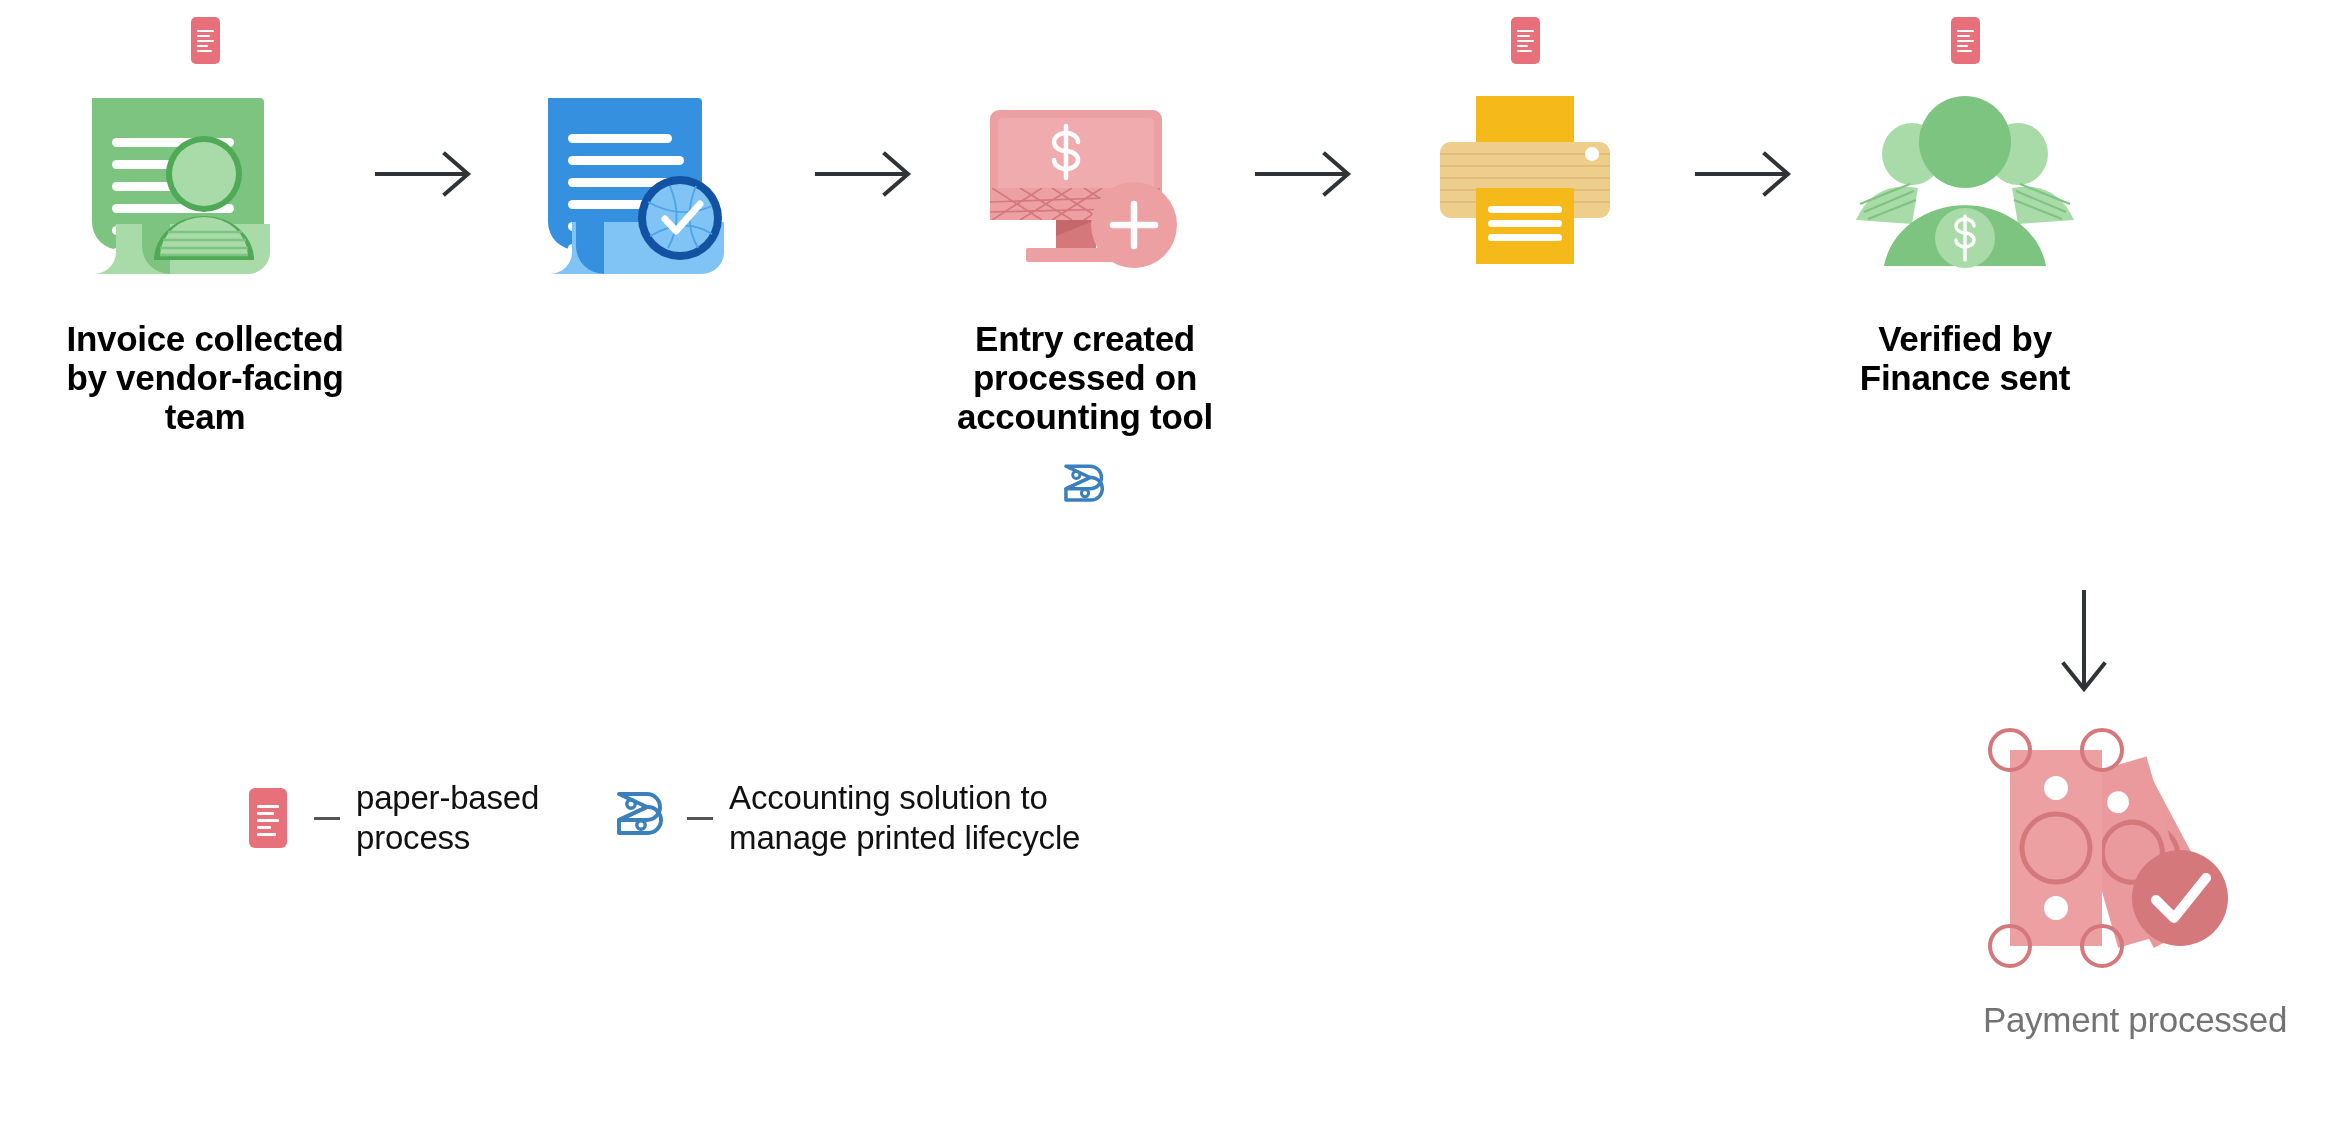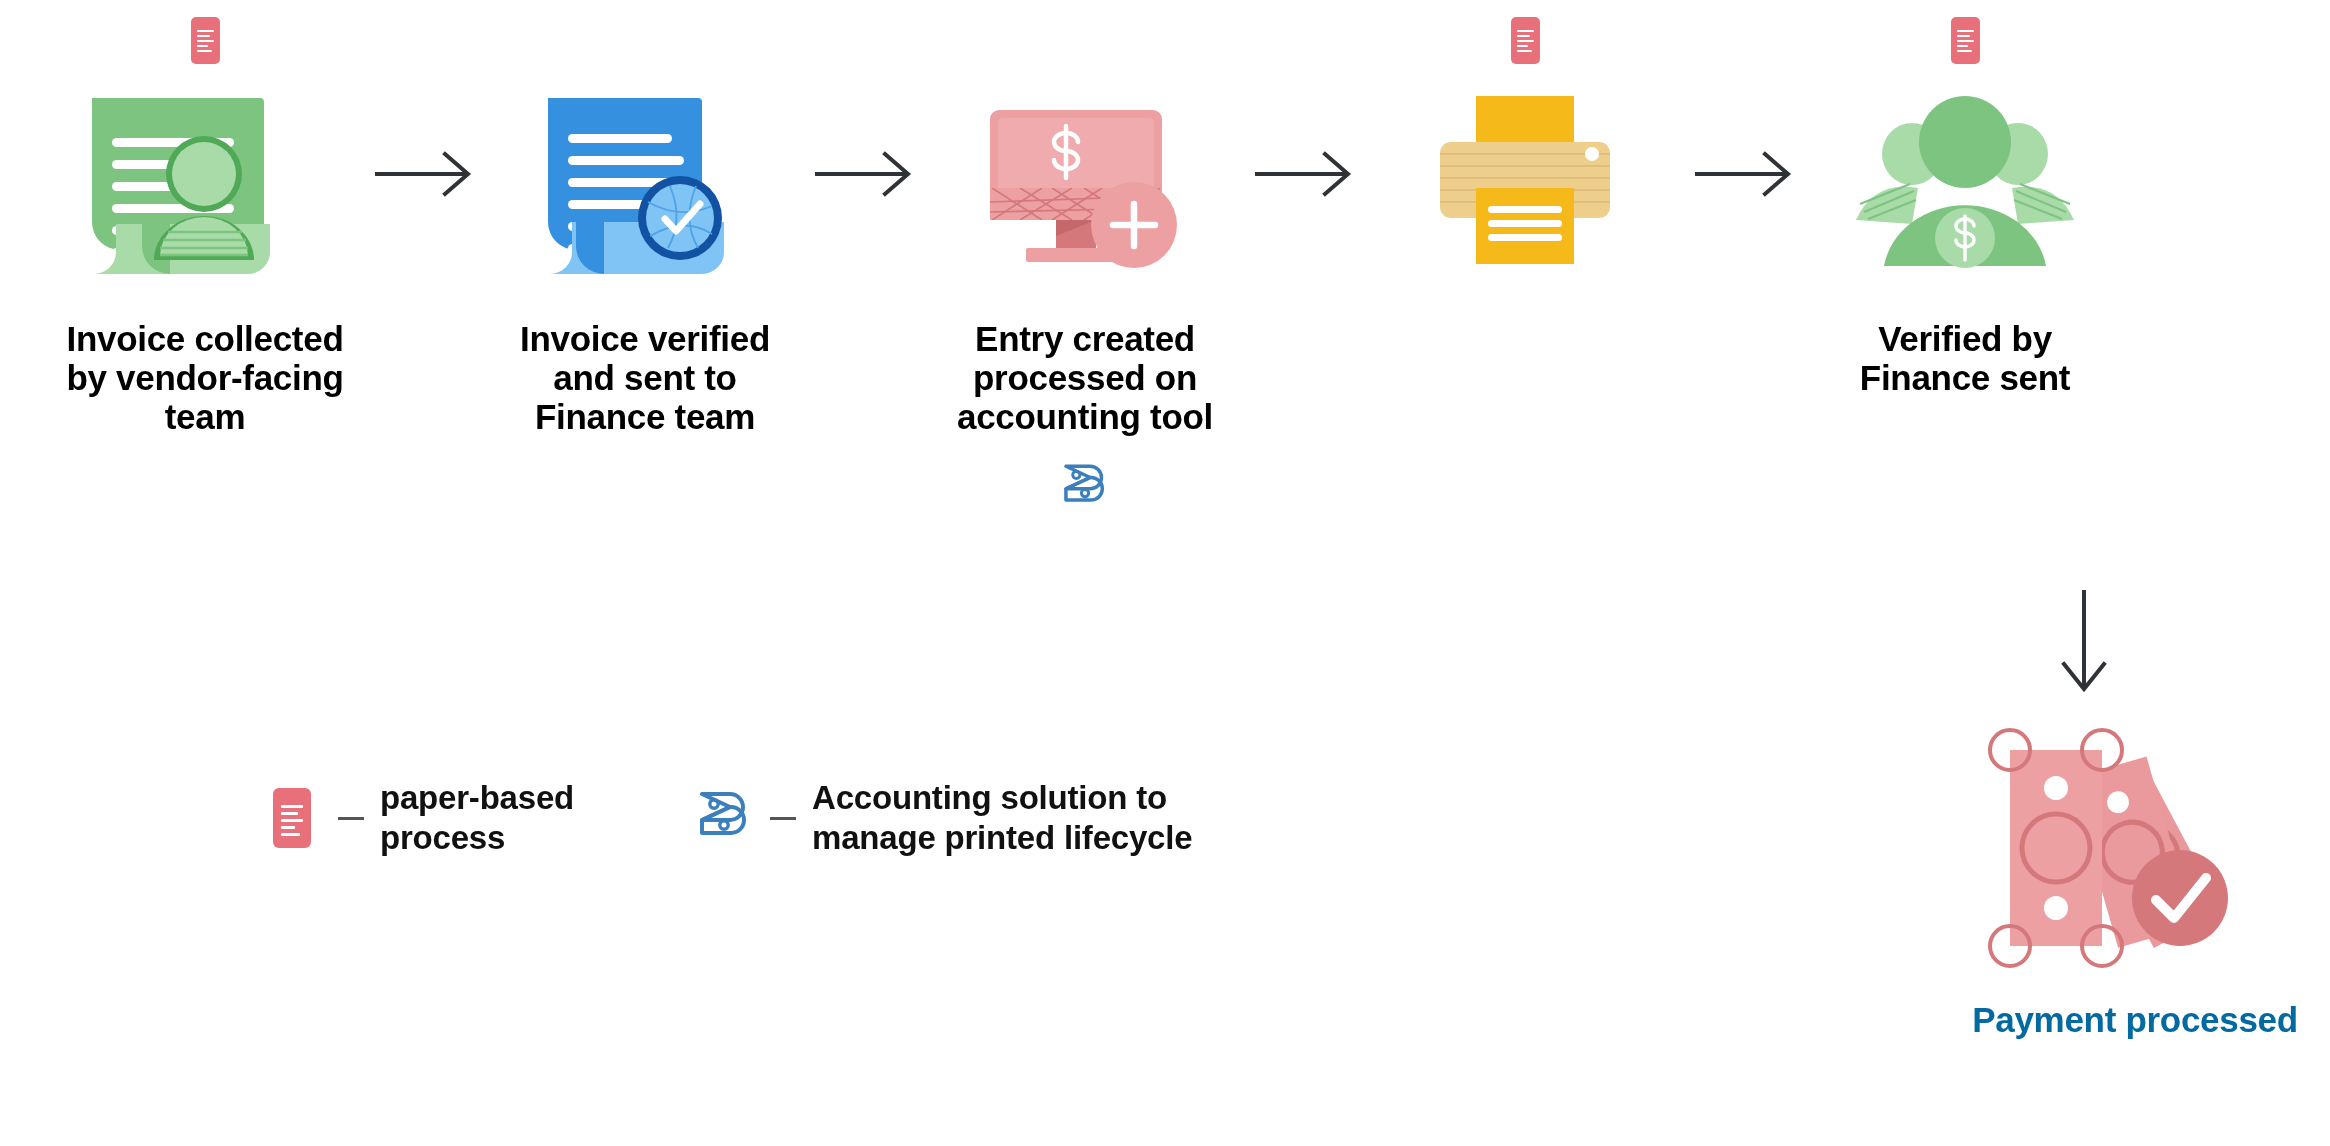--- a/index.html
+++ b/index.html
@@ -86,25 +86,24 @@
   .paper-badge.lg i { left: 8px; height: 3px; }
   .paper-badge.lg i:nth-child(1) { top: 17px; width: 22px; }
   .paper-badge.lg i:nth-child(2) { top: 24px; width: 17px; }
   .paper-badge.lg i:nth-child(3) { top: 31px; width: 22px; }
   .paper-badge.lg i:nth-child(4) { top: 38px; width: 14px; }
   .paper-badge.lg i:nth-child(5) { top: 45px; width: 19px; }
 
   
   .legend {
     position: absolute;
-    left: 262px; top: 778px;
+    left: 238px; top: 778px;
     display: flex;
     align-items: flex-start;
-    gap: 120px;
-    font-weight: bold;
+    gap: 72px;
   }
   .legend-item { display: flex; align-items: center; gap: 0; }
   .legend-icon { width: 60px; display: flex; justify-content: center; align-items: center; }
   .legend-dash {
     width: 26px; height: 3px; background: #555;
     margin: 0 16px;
     flex: none;
   }
   .legend-text {
     font-size: 33px;
@@ -120,22 +119,22 @@
     left: 2058px; top: 588px;
   }
   .payment-block {
     position: absolute;
     left: 1945px; top: 710px;
     width: 380px;
     display: flex; flex-direction: column; align-items: center;
   }
   .payment-label {
     margin-top: 40px;
-    font-size: 35px; font-weight: bold;
-    line-height: 1.12; text-align: right; color: #0369a1;
+    font-size: 35px; font-weight: normal;
+    line-height: 1.12; text-align: right; color: #737373;
     letter-spacing: -0.3px;
   }
   svg { display: block; overflow: visible; }
 </style>
 </head>
 <body>
 
 <div class="canvas">
 
   <div class="flow-row">
@@ -207,23 +206,20 @@
             <g stroke="#4da3e8" stroke-width="1.8" fill="none">
               <path d="M128 110 q32 18 64 4"></path>
               <path d="M130 144 q34 -20 62 -2"></path>
               <path d="M150 94 q14 34 -2 62"></path>
               <path d="M176 94 q-14 34 2 62"></path>
             </g>
             <polyline points="145,127 156,139 180,112" fill="none" stroke="#ffffff" stroke-width="7" stroke-linecap="round" stroke-linejoin="round"></polyline>
           </g>
         </svg>
       </div>
-      <div class="step-label">Invoice verified
-and sent to
-Finance team</div>
     </div>
 
     <div class="arrow-cell">
       <svg width="105" height="52" viewBox="0 0 105 52">
         <line x1="2" y1="26" x2="92" y2="26" stroke="#2f3337" stroke-width="4"></line>
         <polyline points="72,6 95,26 72,46" fill="none" stroke="#2f3337" stroke-width="4" stroke-linecap="square"></polyline>
       </svg>
     </div>
 
     <div class="step">

